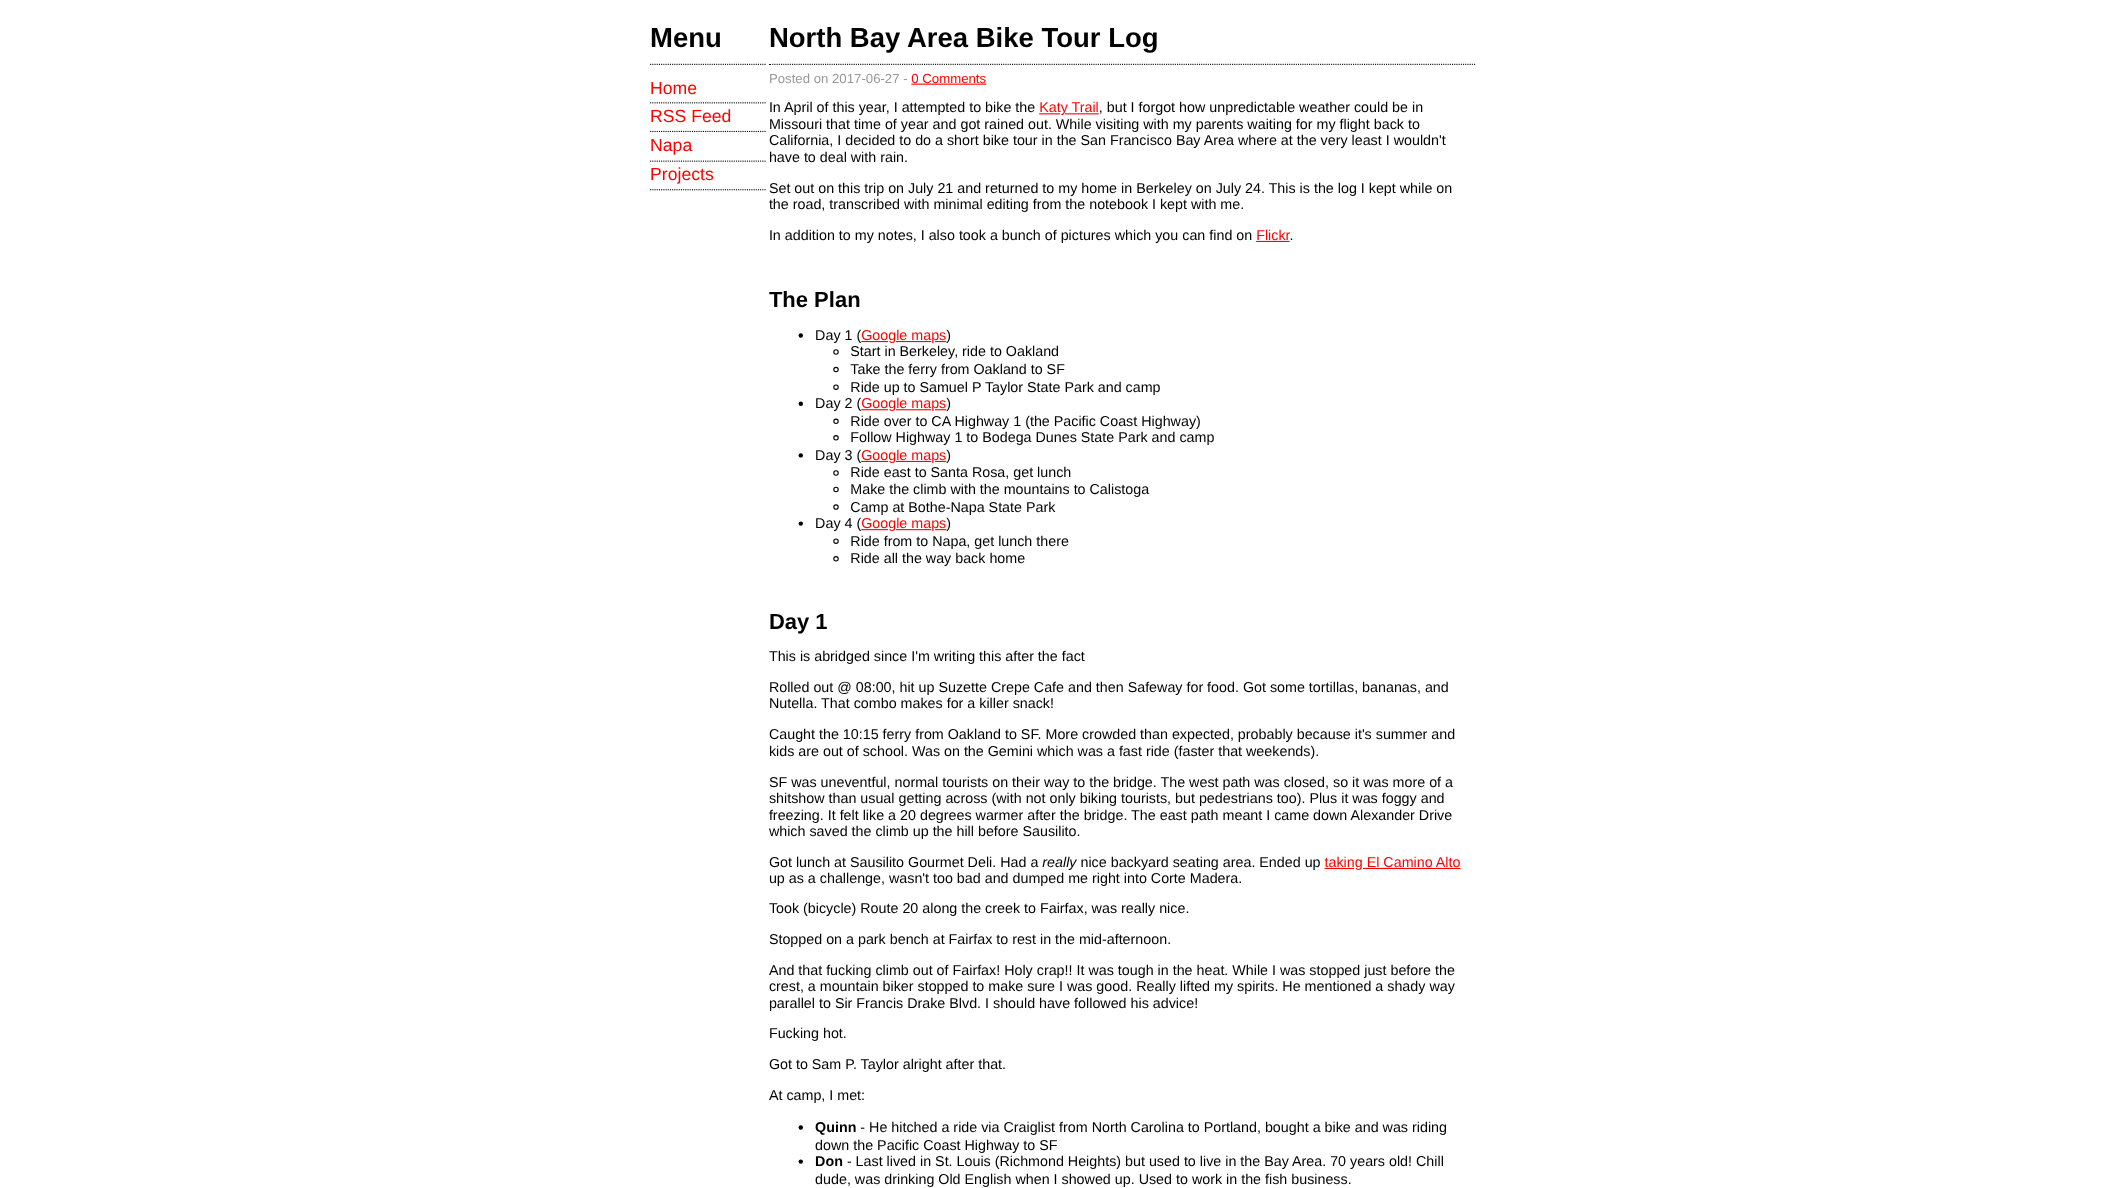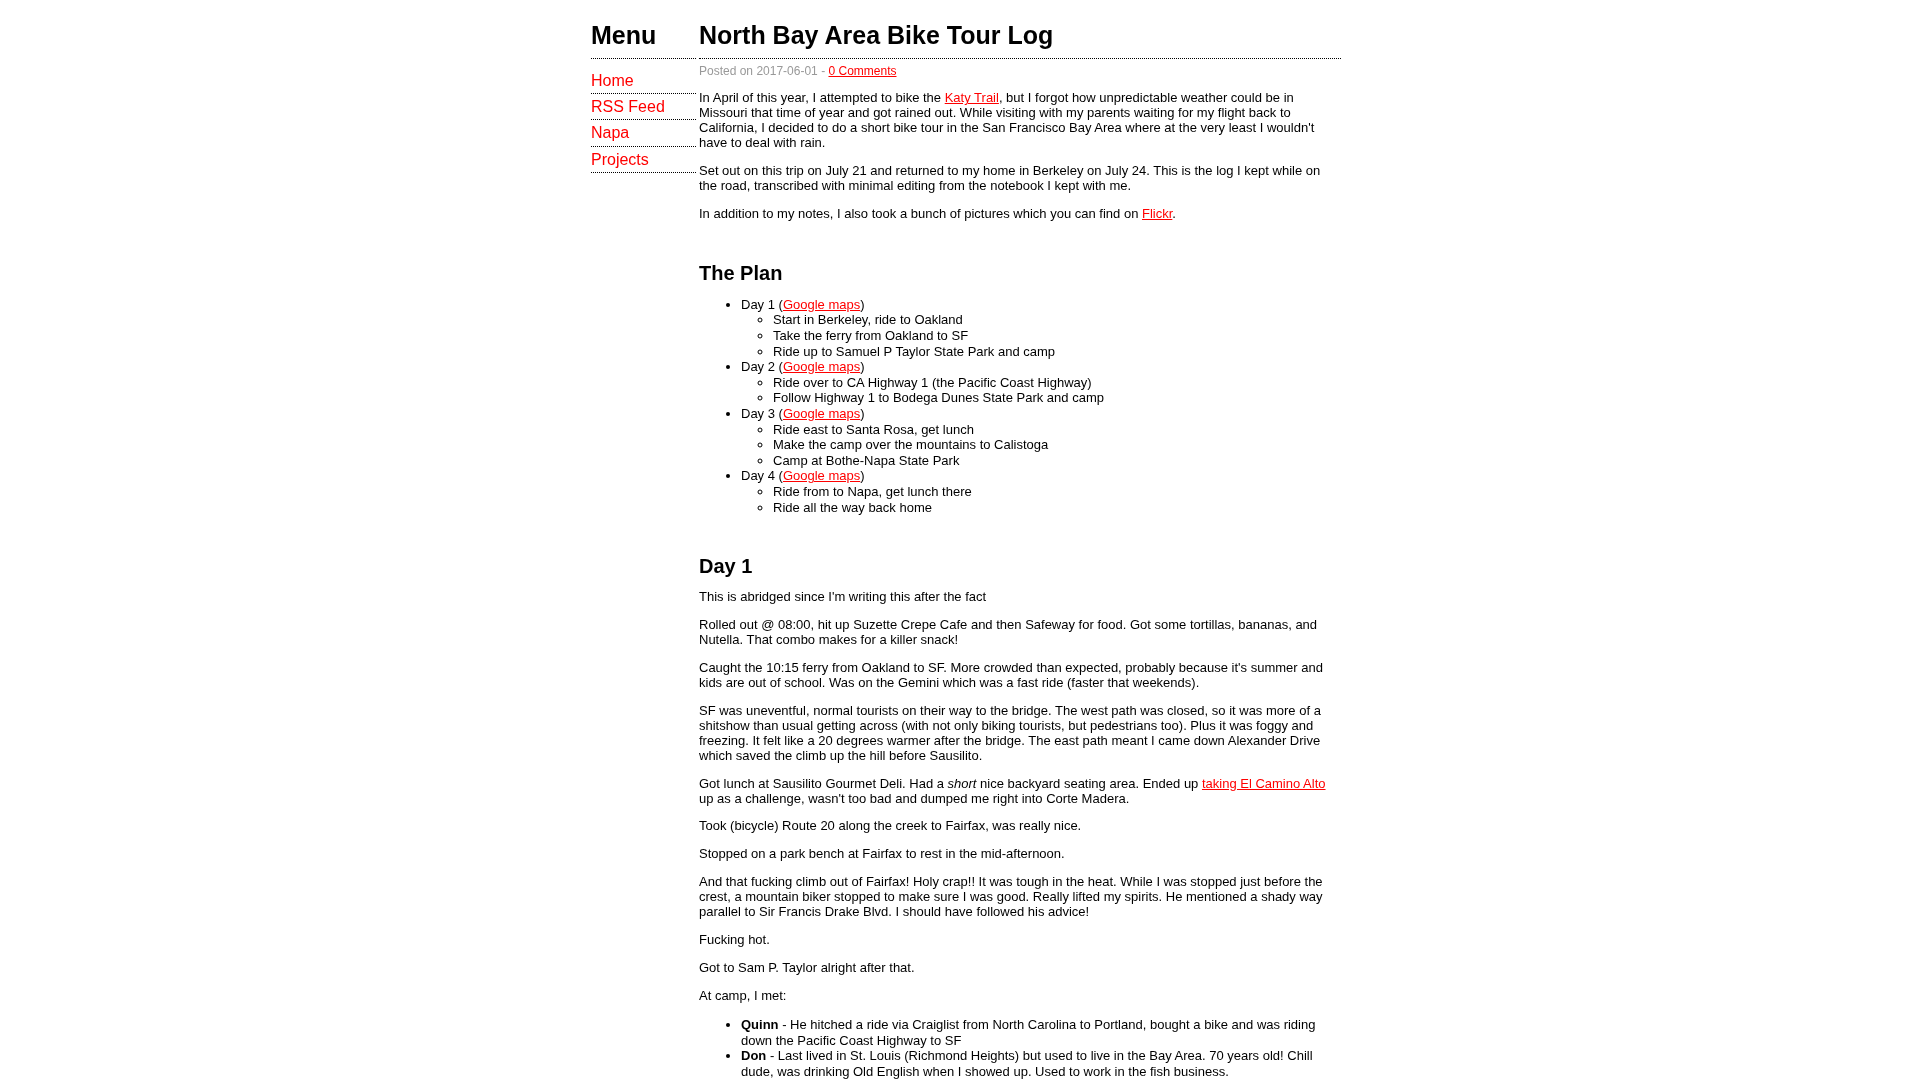--- a/index.html
+++ b/index.html
@@ -72,55 +72,55 @@
             <li><a href="#">Napa</a></li>
             <li><a href="#">Projects</a></li>
           </ul>
       </nav>
     </aside>
 
     <div class="content">
       <h2 class="col-heading">North Bay Area Bike Tour Log</h2>
       <div class="meta">
         <span>Posted on</span>
-        <span>2017-06-01</span>
+        <span>2017-06-27</span>
         <span>-</span>
         <a href="#">0 Comments</a>
       </div>
       <div>
           <p>In April of this year, I attempted to bike the <a class="lnk" href="#">Katy Trail</a>, but I forgot how unpredictable weather could be in Missouri that time of year and got rained out. While visiting with my parents waiting for my flight back to California, I decided to do a short bike tour in the San Francisco Bay Area where at the very least I wouldn't have to deal with rain.</p>
           <p>Set out on this trip on July 21 and returned to my home in Berkeley on July 24. This is the log I kept while on the road, transcribed with minimal editing from the notebook I kept with me.</p>
           <p>In addition to my notes, I also took a bunch of pictures which you can find on <a class="lnk" href="#">Flickr</a>.</p>
           <h3>The Plan</h3>
           <ul class="body-list">
             <li>Day 1 (<a class="lnk" href="#">Google maps</a>)<ul>
                 <li>Start in Berkeley, ride to Oakland</li>
                 <li>Take the ferry from Oakland to SF</li>
                 <li>Ride up to Samuel P Taylor State Park and camp</li>
               </ul></li>
             <li>Day 2 (<a class="lnk" href="#">Google maps</a>)<ul>
                 <li>Ride over to CA Highway 1 (the Pacific Coast Highway)</li>
                 <li>Follow Highway 1 to Bodega Dunes State Park and camp</li>
               </ul></li>
             <li>Day 3 (<a class="lnk" href="#">Google maps</a>)<ul>
                 <li>Ride east to Santa Rosa, get lunch</li>
-                <li>Make the camp over the mountains to Calistoga</li>
+                <li>Make the climb with the mountains to Calistoga</li>
                 <li>Camp at Bothe-Napa State Park</li>
               </ul></li>
             <li>Day 4 (<a class="lnk" href="#">Google maps</a>)<ul>
                 <li>Ride from to Napa, get lunch there</li>
                 <li>Ride all the way back home</li>
               </ul></li>
           </ul>
           <h3>Day 1</h3>
           <p>This is abridged since I'm writing this after the fact</p>
           <p>Rolled out @ 08:00, hit up Suzette Crepe Cafe and then Safeway for food. Got some tortillas, bananas, and Nutella. That combo makes for a killer snack!</p>
           <p>Caught the 10:15 ferry from Oakland to SF. More crowded than expected, probably because it's summer and kids are out of school. Was on the Gemini which was a fast ride (faster that weekends).</p>
           <p>SF was uneventful, normal tourists on their way to the bridge. The west path was closed, so it was more of a shitshow than usual getting across (with not only biking tourists, but pedestrians too). Plus it was foggy and freezing. It felt like a 20 degrees warmer after the bridge. The east path meant I came down Alexander Drive which saved the climb up the hill before Sausilito.</p>
-          <p>Got lunch at Sausilito Gourmet Deli. Had a <em>short</em> nice backyard seating area. Ended up <a class="lnk" href="#">taking El Camino Alto</a> up as a challenge, wasn't too bad and dumped me right into Corte Madera.</p>
+          <p>Got lunch at Sausilito Gourmet Deli. Had a <em>really</em> nice backyard seating area. Ended up <a class="lnk" href="#">taking El Camino Alto</a> up as a challenge, wasn't too bad and dumped me right into Corte Madera.</p>
           <p>Took (bicycle) Route 20 along the creek to Fairfax, was really nice.</p>
           <p>Stopped on a park bench at Fairfax to rest in the mid-afternoon.</p>
           <p>And that fucking climb out of Fairfax! Holy crap!! It was tough in the heat. While I was stopped just before the crest, a mountain biker stopped to make sure I was good. Really lifted my spirits. He mentioned a shady way parallel to Sir Francis Drake Blvd. I should have followed his advice!</p>
           <p>Fucking hot.</p>
           <p>Got to Sam P. Taylor alright after that.</p>
           <p>At camp, I met:</p>
           <ul class="body-list">
             <li><strong>Quinn</strong> - He hitched a ride via Craiglist from North Carolina to Portland, bought a bike and was riding down the Pacific Coast Highway to SF</li>
             <li><strong>Don</strong> - Last lived in St. Louis (Richmond Heights) but used to live in the Bay Area. 70 years old! Chill dude, was drinking Old English when I showed up. Used to work in the fish business.</li>
           </ul>

